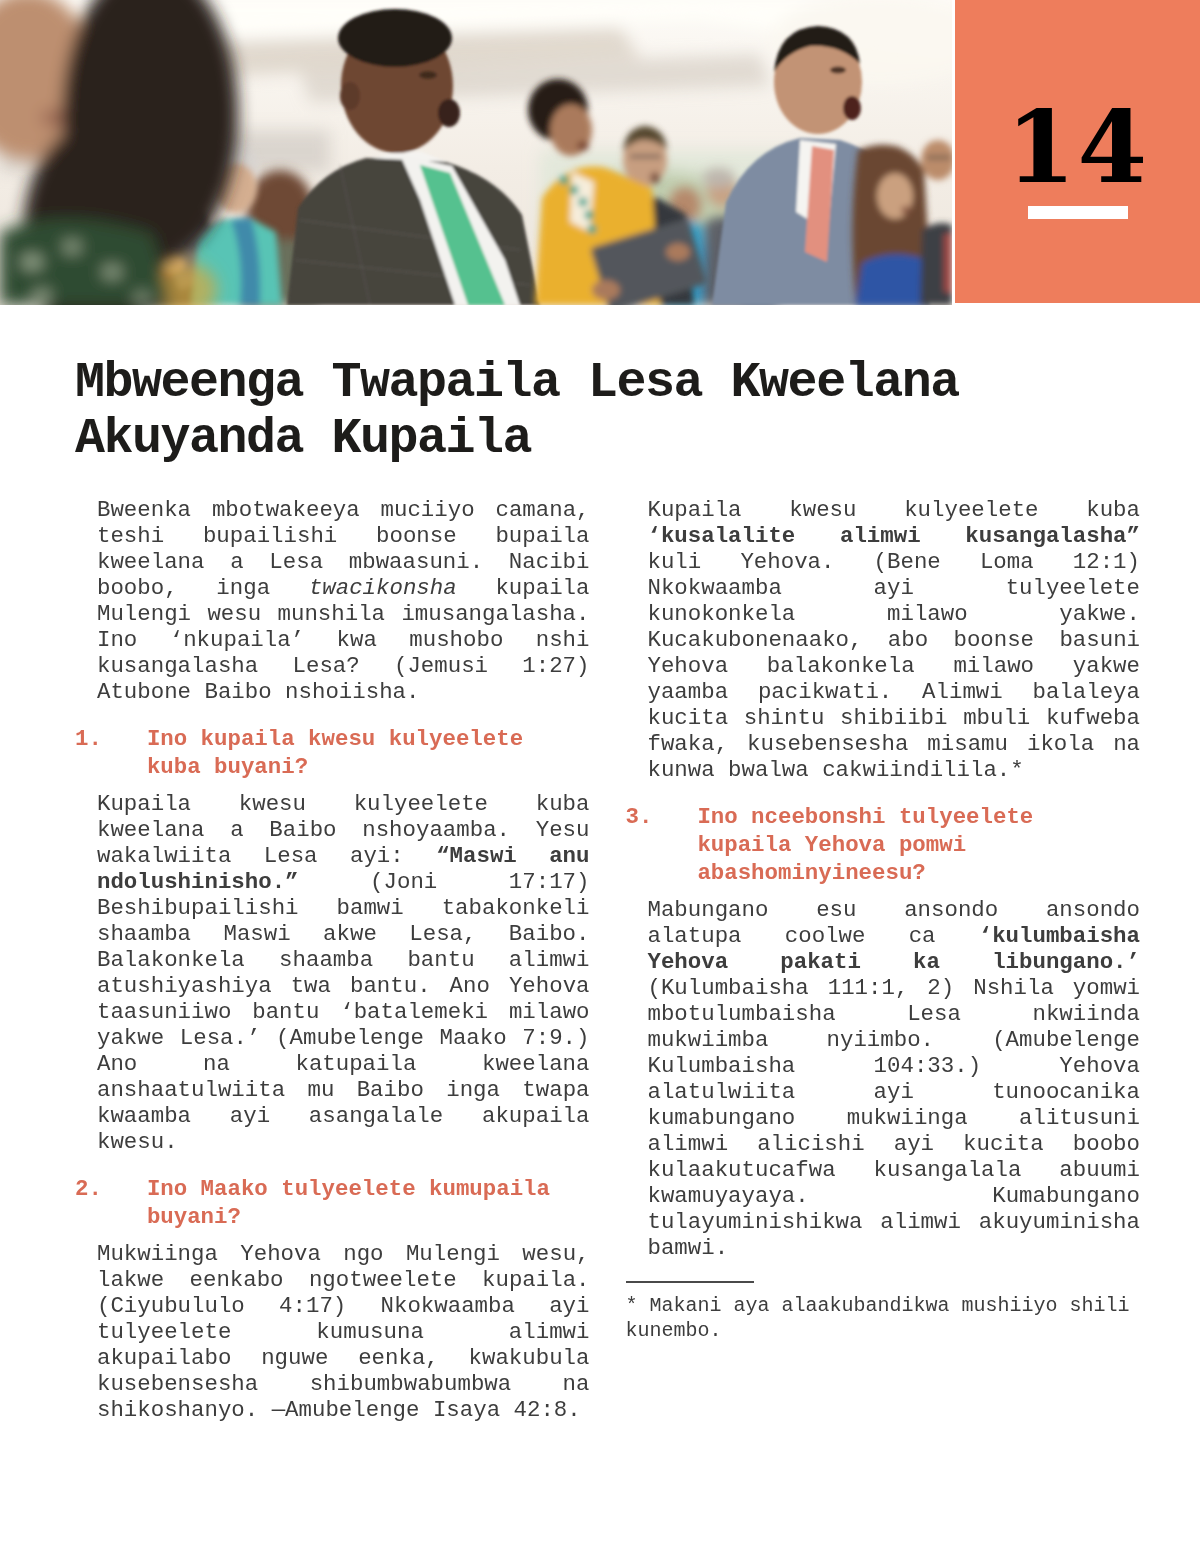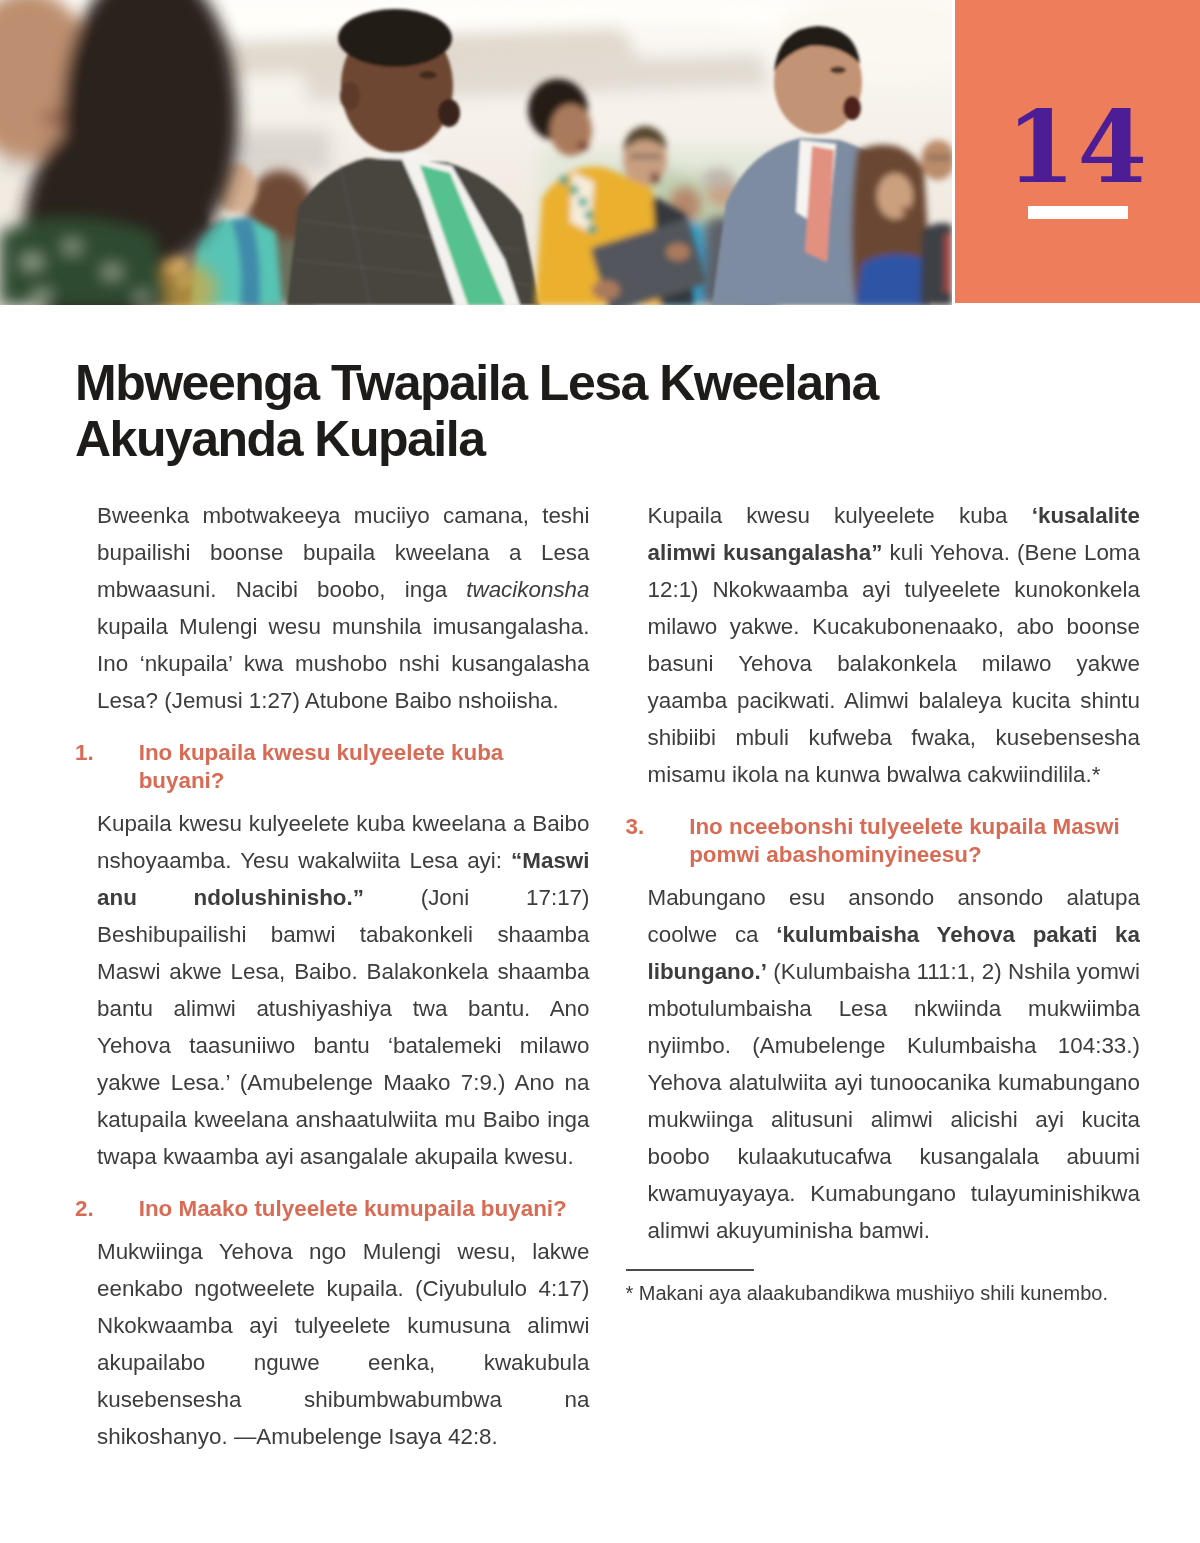--- a/index.html
+++ b/index.html
@@ -25,46 +25,46 @@
     position: absolute; left: 955px; top: 0;
     width: 245px; height: 303px;
     display: flex; flex-direction: column;
     align-items: center; justify-content: center;
   }
   .chapter-number {
     font-family: "DejaVu Serif", serif;
     font-weight: 700;
     font-size: 100px;
     line-height: 0.9;
-    color: #4c1d95;
+    color: #000000;
     letter-spacing: 2px;
     margin-top: 18px;
   }
   .chapter-underline {
     width: 100px; height: 13px;
     background: #ffffff;
     margin-top: 14px;
   }
   
-  .content { padding: 0 60px 0 75px; }
+  .content { padding: 0 60px 0 75px; font-family: Liberation Mono, monospace; }
   .page-title {
     margin: 50px 0 0 0;
     font-weight: 700;
     font-size: 50px;
     line-height: 56px;
     letter-spacing: -1.5px;
     color: #1d1c1a;
   }
   .page-title span { display: block; }
   .columns { display: flex; gap: 36px; margin-top: 30px; }
   .col { width: 50%; }
   .para {
     margin: 0 0 20px 22px;
     font-size: 22.4px;
-    line-height: 37px;
+    line-height: 26px;
     text-align: justify;
     color: #3d3d3d;
   }
   .run-bold { font-weight: 700; }
   .run-italic { font-style: italic; }
   .question {
     display: flex;
     margin: 14px 0 10px 0;
     font-weight: 700;
     font-size: 22.4px;
@@ -243,21 +243,21 @@
           <div class="question">
             <span class="q-num">2.</span>
             <span class="q-text">Ino Maako tulyeelete kumupaila buyani?</span>
           </div>
           <p class="para"><span>Mukwiinga Yehova ngo Mulengi wesu, lakwe eenkabo ngotweelete kupaila. (Ciyubululo 4:17) Nkokwaamba ayi tulyeelete kumusuna alimwi akupailabo nguwe eenka, kwakubula kusebensesha shibumbwabumbwa na shikoshanyo. —Amubelenge Isaya 42:8.</span></p>
         </div>
       <div class="col" id="col-right">
           <p class="para" style="margin-top: 0px;"><span>Kupaila kwesu kulyeelete kuba </span><span class="run-bold">‘kusalalite alimwi kusangalasha”</span><span> kuli Yehova. (Bene Loma 12:1) Nkokwaamba ayi tulyeelete kunokonkela milawo yakwe. Kucakubonenaako, abo boonse basuni Yehova balakonkela milawo yakwe yaamba pacikwati. Alimwi balaleya kucita shintu shibiibi mbuli kufweba fwaka, kusebensesha misamu ikola na kunwa bwalwa cakwiindilila.*</span></p>
           <div class="question">
             <span class="q-num">3.</span>
-            <span class="q-text">Ino nceebonshi tulyeelete kupaila Maswi pomwi abashominyineesu?</span>
+            <span class="q-text">Ino nceebonshi tulyeelete kupaila Yehova pomwi abashominyineesu?</span>
           </div>
           <p class="para"><span>Mabungano esu ansondo ansondo alatupa coolwe ca </span><span class="run-bold">‘kulumbaisha Yehova pakati ka libungano.’</span><span> (Kulumbaisha 111:1, 2) Nshila yomwi mbotulumbaisha Lesa nkwiinda mukwiimba nyiimbo. (Amubelenge Kulumbaisha 104:33.) Yehova alatulwiita ayi tunoocanika kumabungano mukwiinga alitusuni alimwi alicishi ayi kucita boobo kulaakutucafwa kusangalala abuumi kwamuyayaya. Kumabungano tulayuminishikwa alimwi akuyuminisha bamwi.</span></p>
           <div class="footnote">
             <div class="footnote-rule"></div>
             <p class="footnote-text">* Makani aya alaakubandikwa mushiiyo shili kunembo.</p>
           </div>
         </div>
     </div>
   </div>
 

